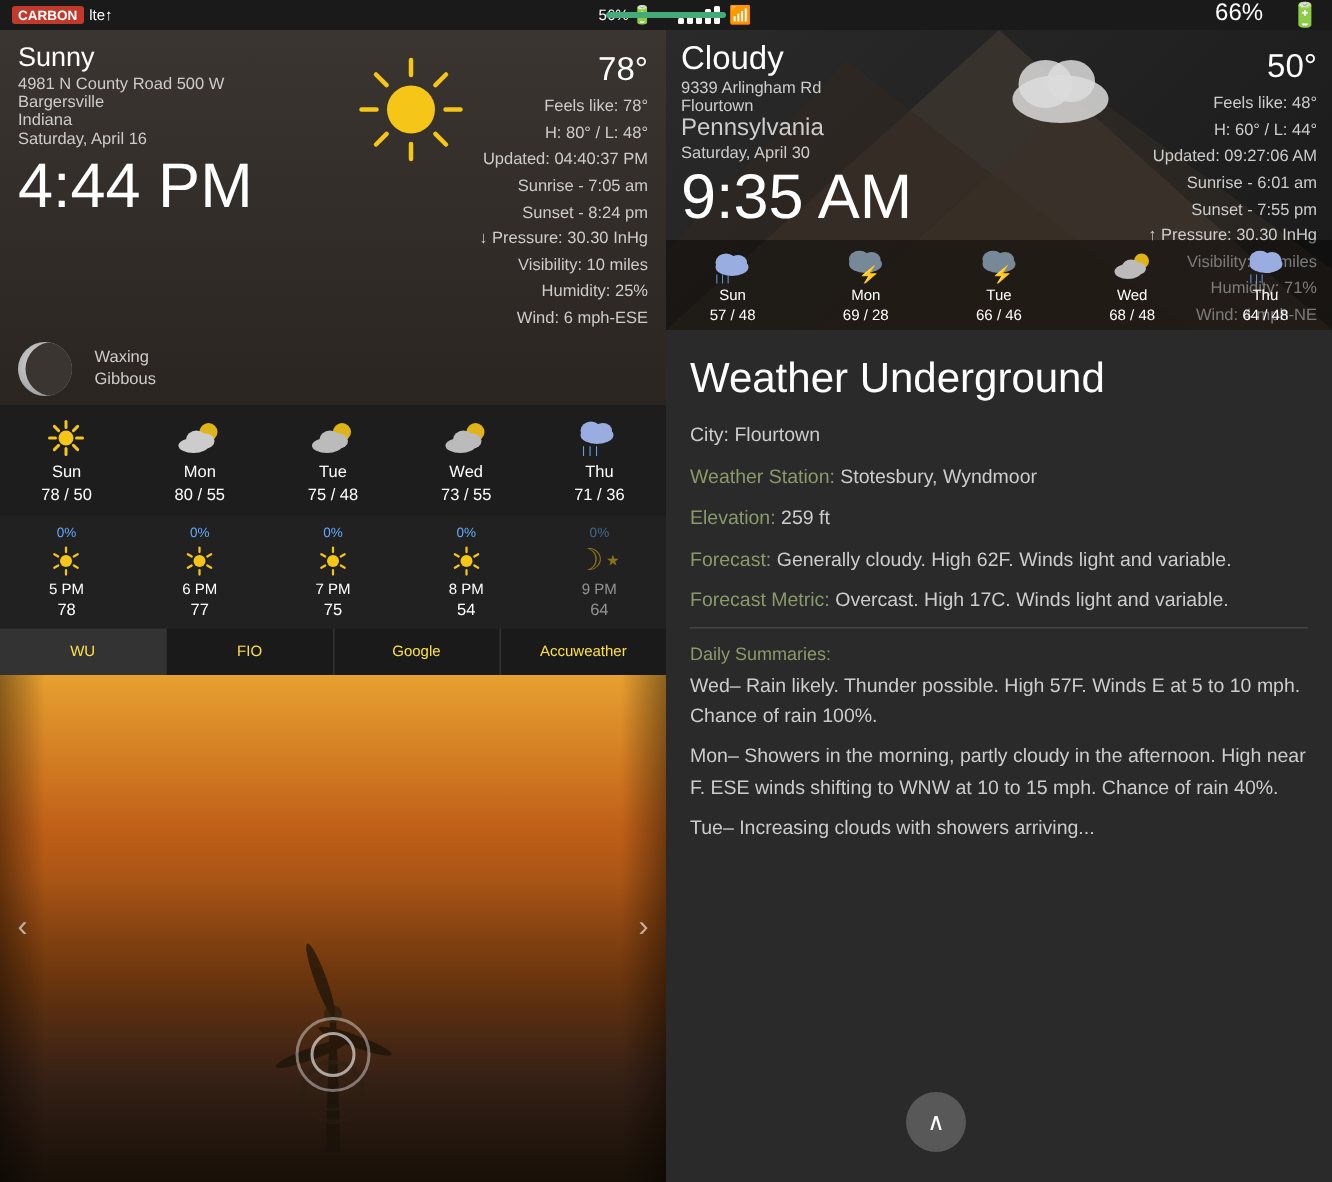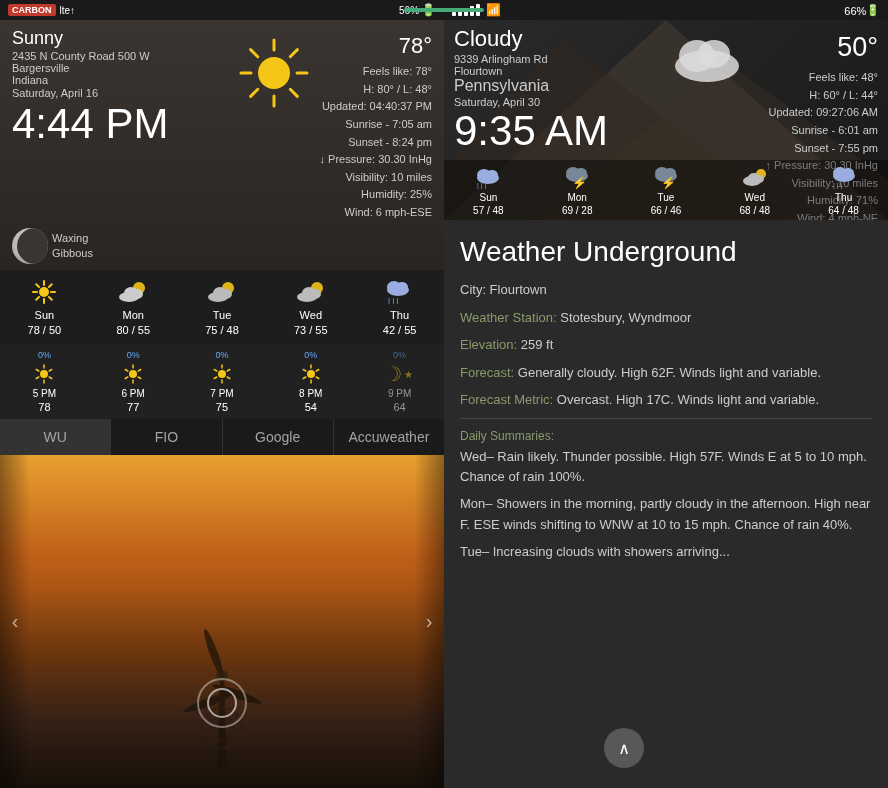--- a/index.html
+++ b/index.html
@@ -97,21 +97,21 @@
       color: #fff;
       font-size: 42px;
       font-weight: 200;
       line-height: 1;
       margin-top: 4px;
     }
 
     .moon-section {
       display: flex;
       align-items: center;
-      gap: 4px;
+      gap: 15px;
       margin-top: 6px;
     }
 
     .moon-icon {
       width: 36px;
       height: 36px;
       border-radius: 50%;
       background: radial-gradient(circle at 40% 40%, #ddd, #888);
       position: relative;
       overflow: hidden;
@@ -247,22 +247,22 @@
     .source-tabs {
       display: flex;
       background: #1a1a1a;
       flex-shrink: 0;
     }
 
     .source-tab {
       flex: 1;
       text-align: center;
       padding: 10px 0;
-      color: #a3a3a3;
-      font-size: 14px;
+      color: #fde047;
+      font-size: 10px;
       cursor: pointer;
       border-right: 1px solid #333;
     }
 
     .source-tab:last-child {
       border-right: none;
       text-align: center;
     }
 
     .source-tab.active {
@@ -337,24 +337,24 @@
       border-radius: 1px;
     }
 
     .status-bar-right .wifi-icon {
       color: #fff;
       font-size: 12px;
     }
 
     .status-bar-right .battery-right {
       color: #fff;
-      font-size: 11px;
-      display: flex;
-      align-items: flex-end;
-      gap: 0;
+      font-size: 16px;
+      display: flex;
+      align-items: flex-start;
+      gap: 18px;
     }
 
     
     .weather-widget {
       position: relative;
       height: 200px;
       overflow: hidden;
       flex-shrink: 0;
     }
 
@@ -421,21 +421,21 @@
       text-align: right;
       font-size: 11px;
       color: #ccc;
       line-height: 1.6;
       flex-shrink: 0;
       min-width: 120px;
     }
 
     .widget-temp-large {
       color: #fff;
-      font-size: 27px;
+      font-size: 22px;
       font-weight: 300;
     }
 
     
     .widget-forecast {
       display: flex;
       background: rgba(0,0,0,0.4);
       padding: 6px 0 4px;
       position: absolute;
       bottom: 0;
@@ -555,21 +555,21 @@
     <div class="battery">
       <span>56%</span>
       <span style="font-size:12px;">🔋</span>
     </div>
   </div>
 
   <div class="weather-main">
     <div class="weather-top-row">
       <div class="weather-left-info">
         <div class="condition-text">Sunny</div>
-        <div class="address-line">2435 N County Road 500 W</div>
+        <div class="address-line">4981 N County Road 500 W</div>
         <div class="city-line">Bargersville</div>
         <div class="state-line">Indiana</div>
         <div class="date-line">Saturday, April 16</div>
         <div class="big-time">4:44 PM</div>
       </div>
 
       <div style="display:flex;flex-direction:column;align-items:center;margin: 0 10px;">
         <div class="sun-icon-large">
           <svg class="sun-rays" viewBox="0 0 70 70">
             <g transform="translate(35,35)">
@@ -674,21 +674,21 @@
     <div class="forecast-day">
       <div class="forecast-day-icon">
         <svg width="32" height="24" viewBox="0 0 32 24">
           <ellipse cx="14" cy="10" rx="11" ry="6" fill="#9aade0"></ellipse>
           <ellipse cx="10" cy="7" rx="7" ry="6" fill="#9aade0"></ellipse>
           <ellipse cx="18" cy="7" rx="6" ry="5" fill="#9aade0"></ellipse>
           <text x="4" y="23" fill="#6af" font-size="8">| | |</text>
         </svg>
       </div>
       <div class="forecast-day-name">Thu</div>
-      <div class="forecast-day-temp">42 / 55</div>
+      <div class="forecast-day-temp">71 / 36</div>
     </div>
   </div>
 
   <div class="hourly-row">
     <div class="hourly-item">
       <div class="hourly-precip">0%</div>
       <div class="hourly-icon">
         <svg width="24" height="20" viewBox="0 0 24 20">
           <g transform="translate(12,10)">
             <line x1="0" y1="-9" x2="0" y2="-6" stroke="#f5c518" stroke-width="1.5" stroke-linecap="round"></line>

